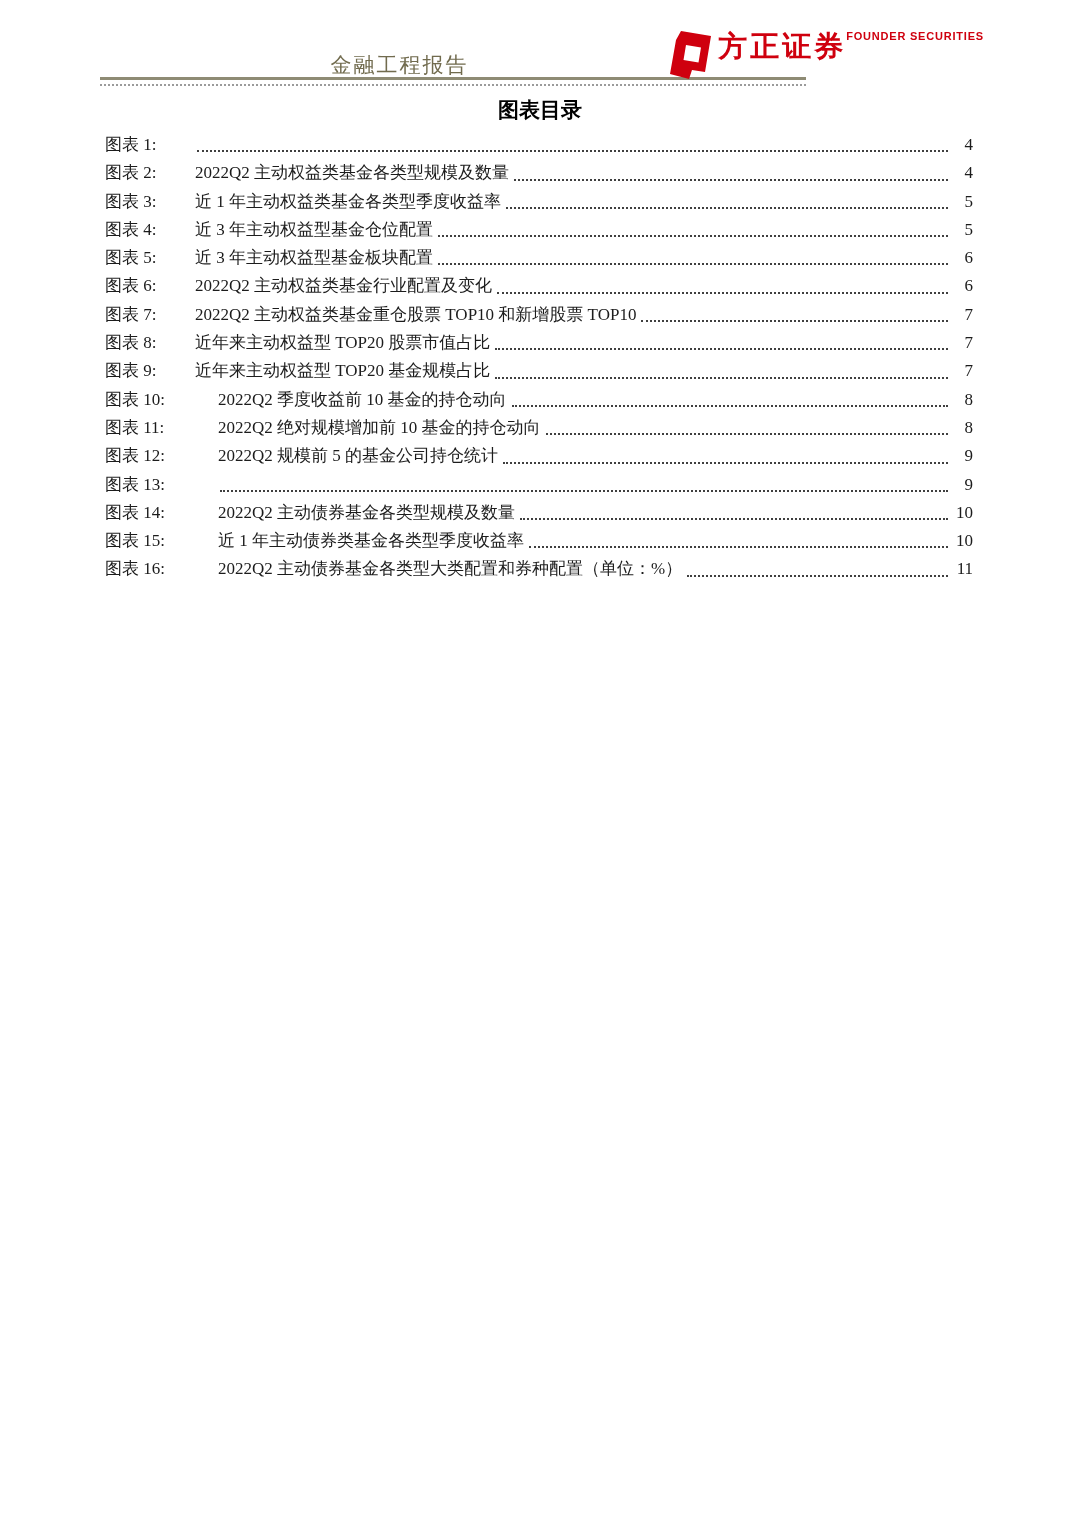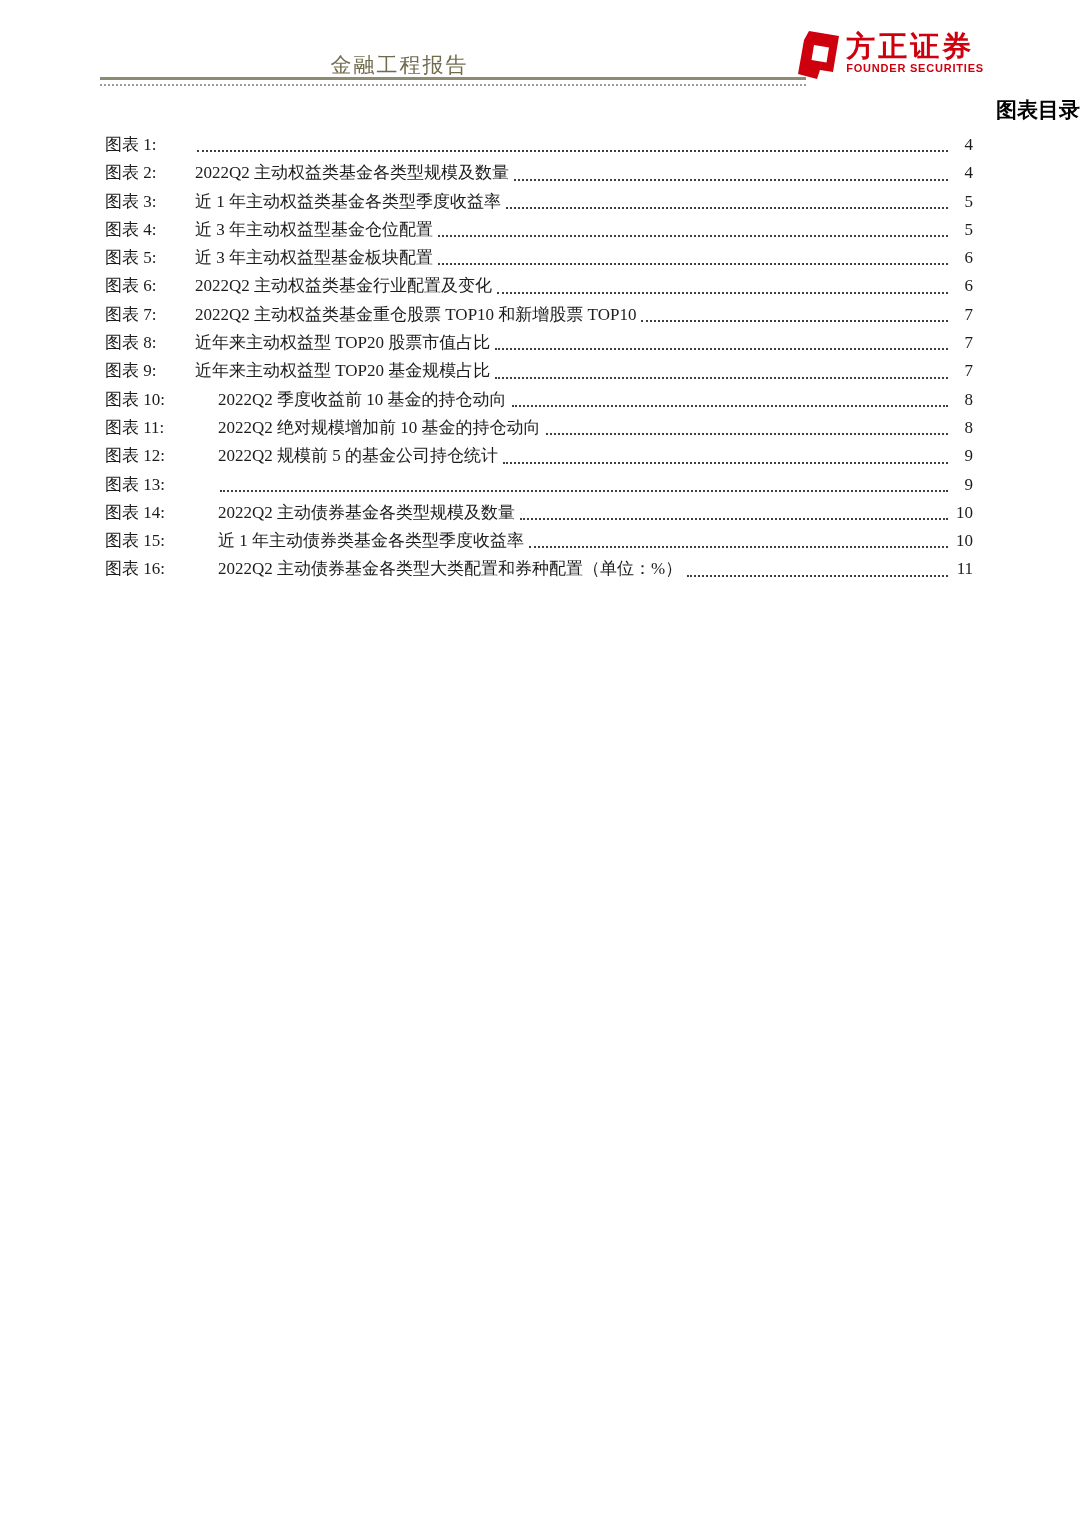--- a/index.html
+++ b/index.html
@@ -33,35 +33,35 @@
     top: 84px; left: 100px; width: 706px;
     border-top: 2px dotted #9b9b9b;
   }
   .brand-logo {
     position: absolute;
     top: 30px; right: 96px;
     display: flex;
     align-items: flex-start;
   }
   .brand-icon { width: 44px; height: 50px; margin-right: 6px; }
-  .brand-text { display: flex; flex-direction: column; font-family: "Liberation Sans", "DejaVu Sans", sans-serif; }
+  .brand-text { display: flex; flex-direction: row; font-family: "Liberation Sans", "DejaVu Sans", sans-serif; }
   .brand-cn {
     font-size: 29px; font-weight: bold; color: #cf000e;
     letter-spacing: 3px; line-height: 32px; white-space: nowrap;
   }
   .brand-en {
     font-size: 11px; font-weight: bold; color: #cf000e;
     letter-spacing: 0.8px; white-space: nowrap;
   }
 
   
   .doc-title {
     position: absolute;
     top: 96px; left: 0; width: 100%;
-    text-align: right;
+    text-align: center;
     font-size: 21px;
     font-weight: bold;
     color: #000;
   }
   .toc {
     position: absolute;
     top: 131px; left: 105px; width: 868px;
   }
   .toc-row {
     display: flex;

